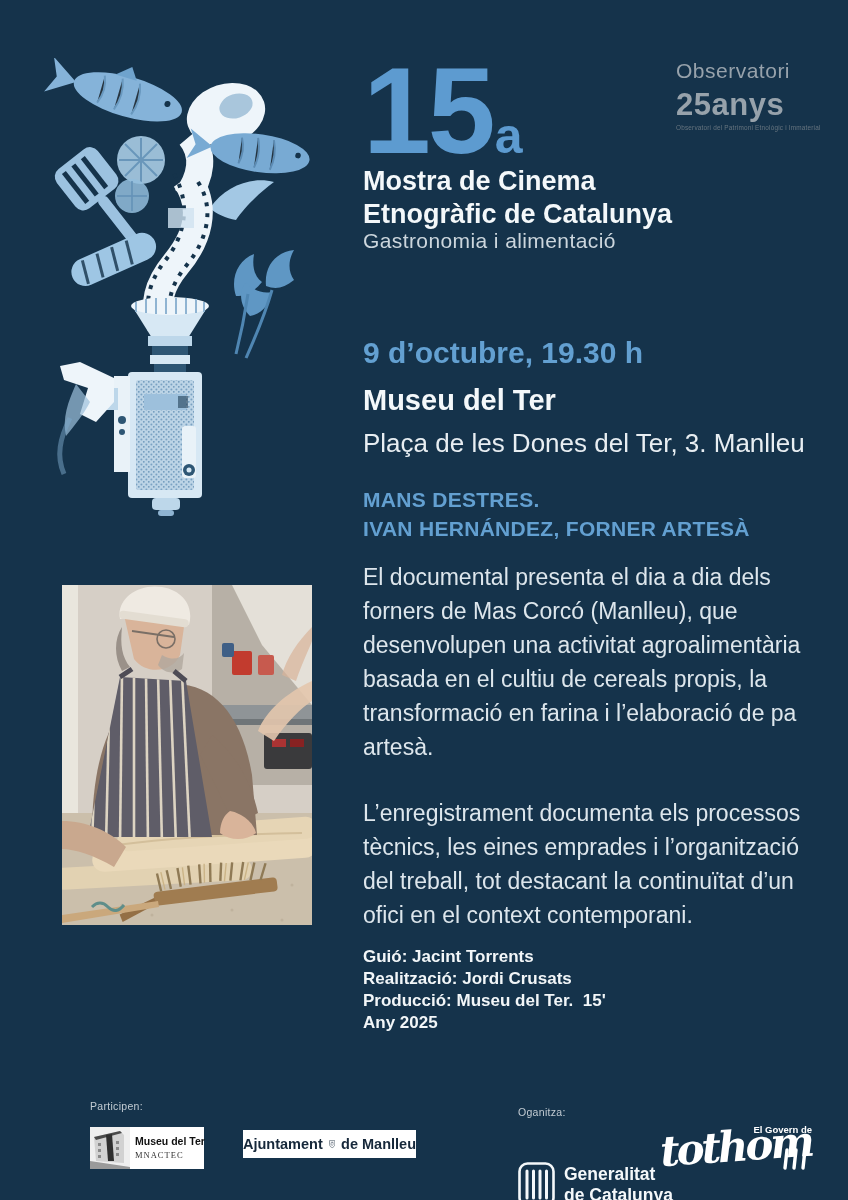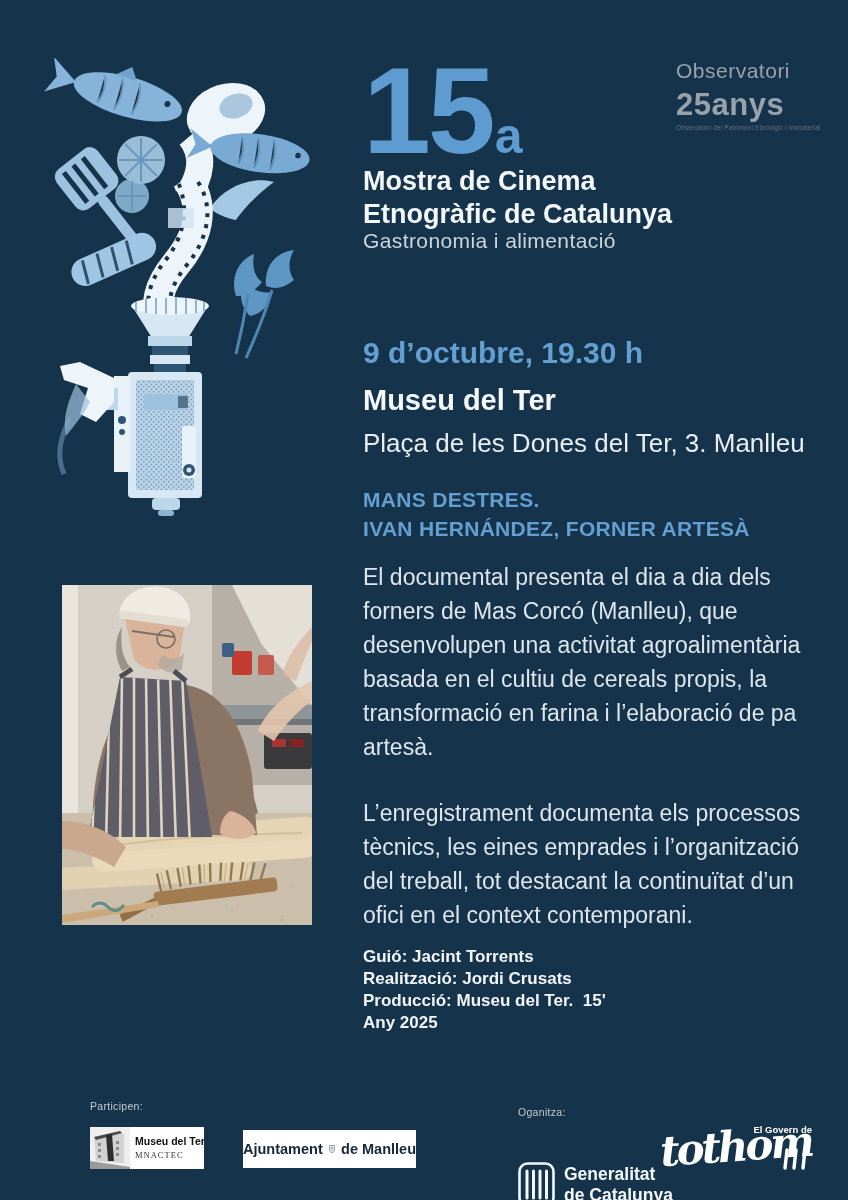--- a/index.html
+++ b/index.html
@@ -39,21 +39,21 @@
   
   .foot-label{position:absolute;font-size:10.5px;color:#c3ccd3;letter-spacing:.3px;}
   .lbl-part{left:90px;top:1100px;}
   .lbl-org{left:518px;top:1100px;margin-top:6px;}
   .logo-box{position:absolute;background:#ffffff;display:flex;align-items:center;}
   .museu-box{left:90px;top:1127px;width:114px;height:42px;}
   .museu-img{width:40px;height:42px;flex:none;}
   .museu-txt{padding-left:5px;}
   .museu-name{font-size:10.5px;font-weight:700;color:#111;line-height:1.1;white-space:nowrap;}
   .museu-sub{font-size:8.5px;font-weight:400;color:#333;letter-spacing:1px;margin-top:2px;font-family:Liberation Serif, serif;}
-  .aj-box{left:243px;top:1130px;width:173px;height:38px;justify-content:center;gap:6px;}
+  .aj-box{left:243px;top:1130px;width:173px;height:28px;justify-content:center;gap:6px;}
   .aj-txt{font-size:14.5px;font-weight:700;color:#16283a;white-space:nowrap;}
   .gen{position:absolute;left:518px;top:1126px;display:flex;align-items:center;gap:9px;margin-top:36px;}
   .gen-txt{font-size:17.5px;font-weight:700;color:#f4f8fa;line-height:1.18;}
   .gov{position:absolute;left:658px;top:1118px;width:160px;height:60px;color:#fff;}
   .gov-small{position:absolute;right:6px;top:6px;font-size:9.5px;font-weight:700;color:#fff;}
   .gov-script{position:absolute;left:2px;top:8px;font-family:"DejaVu Serif",serif;font-style:italic;font-weight:700;
     font-size:42px;letter-spacing:-3px;transform:rotate(-4deg);line-height:1;}
   .gov-marks{position:absolute;left:124px;top:26px;}
 </style>
 </head>

